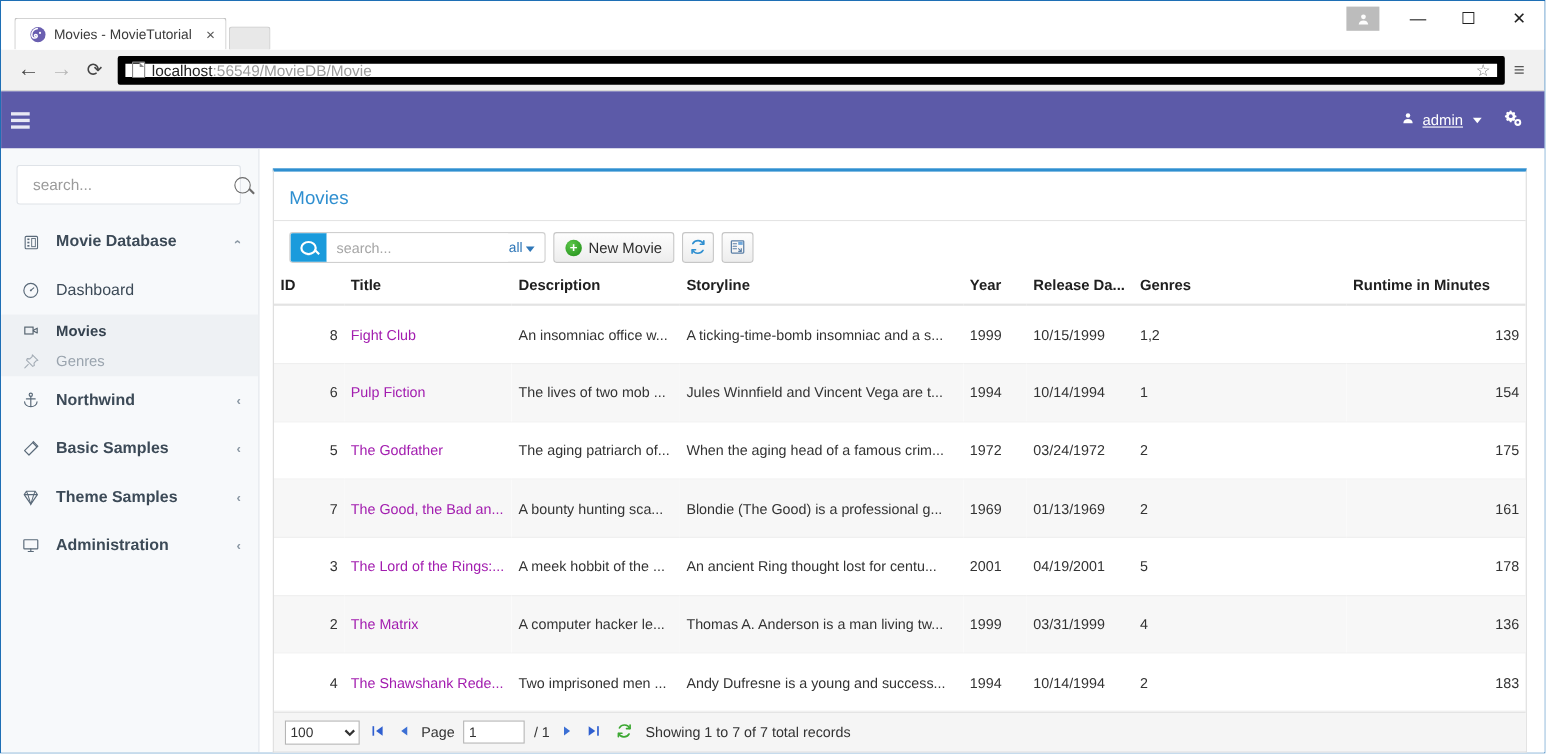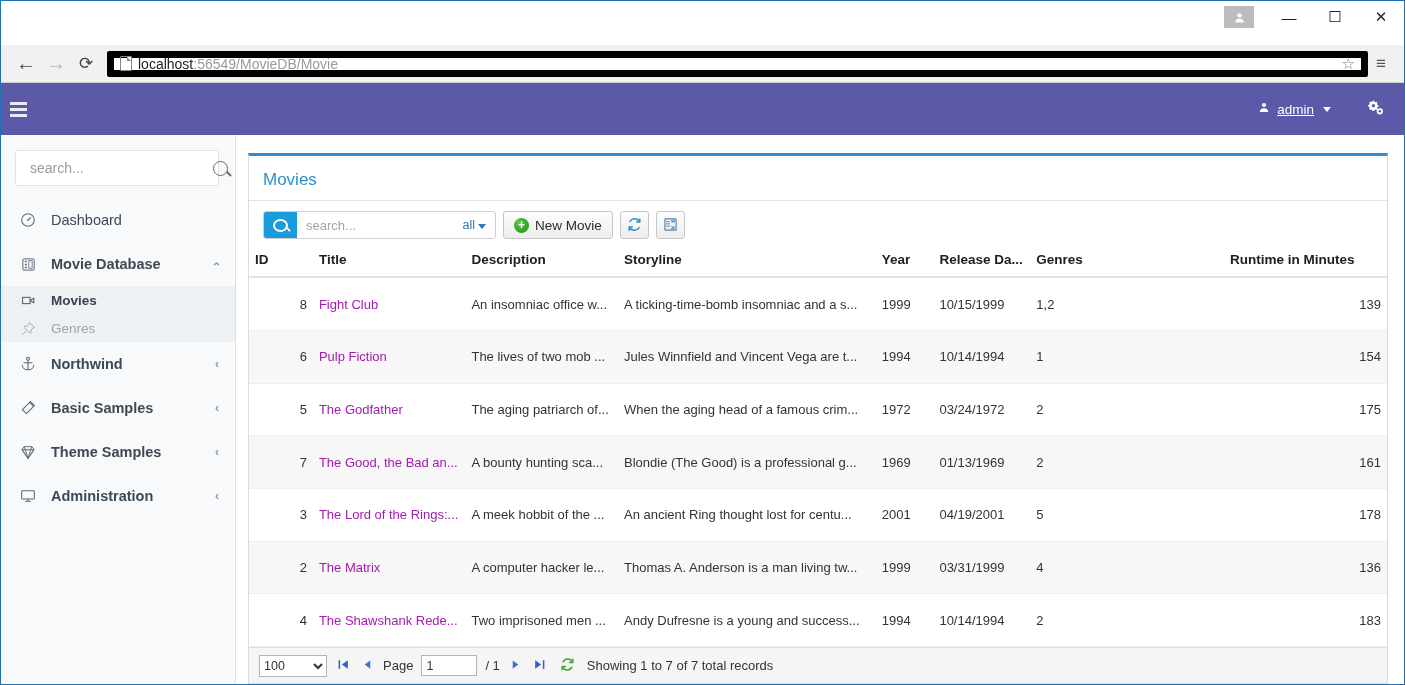--- a/index.html
+++ b/index.html
@@ -102,21 +102,21 @@
     padding-left: 22px; height: 52px;
   }
   .brand-logo { width: 34px; height: 34px; flex: 0 0 34px; }
   .brand-text { font-size: 19px; font-weight: bold; letter-spacing: 0.1px; white-space: nowrap; }
   .hamburger {
     width: 34px; height: 34px; margin-left: 6px;
     display: flex; flex-direction: column; justify-content: center; gap: 3px; align-items: flex-start;
     padding-left: 3px;
   }
   .hamburger span { display: block; width: 17px; height: 3px; background: #e9e9f4; }
-  .header-right { margin-left: auto; display: flex; align-items: center; gap: 36px; padding-right: 20px; text-decoration: underline; }
+  .header-right { margin-left: auto; display: flex; align-items: center; gap: 20px; padding-right: 20px; text-decoration: underline; }
   .user-menu { display: flex; align-items: center; gap: 7px; font-size: 13.5px; }
   .caret-down {
     width: 0; height: 0; border-left: 4px solid transparent; border-right: 4px solid transparent;
     border-top: 5px solid #fff; display: inline-block; margin-left: 2px;
   }
   .gears-icon { font-size: 17px; line-height: 1; }
 
   .body-row { flex: 1; display: flex; min-height: 0; }
 
   
@@ -260,20 +260,34 @@
   .appfooter .right { margin-left: auto; color: #4a5b6b; font-size: 12.5px; }
   .footer-row { display: flex; }
   .footer-spacer { width: 235px; flex: 0 0 235px; background: #f7f9fb; border-right: 1px solid #dde2e8; }
 </style>
 </head>
 <body>
 
 <div class="browser">
 
   <div class="titlebar">
+    <div class="tabstrip">
+      <div class="tab">
+        <span class="tab-favicon">
+          <svg width="15" height="15" viewBox="0 0 24 24" aria-hidden="true">
+            <circle cx="12" cy="12" r="11" fill="#6a5fb0"></circle>
+            <path d="M12 3c-5 0-9 4-9 9 0 3 2 5 4.5 5 2 0 3.5-1.3 3.5-3 0-1.4-1-2.4-2.3-2.4-1 0-1.8.6-1.8 1.5 0 .7.5 1.2 1.1 1.2.4 0 .8-.3.8-.7" fill="none" stroke="#fff" stroke-width="2.1"></path>
+            <circle cx="15" cy="9.5" r="1.6" fill="#fff"></circle>
+          </svg>
+        </span>
+        <span class="tab-title">Movies - MovieTutorial</span>
+        <span class="tab-close">×</span>
+      </div>
+      <div class="tab-new"></div>
+    </div>
     <div class="winbtns">
       <div class="winbtn account">
         <svg width="13" height="13" viewBox="0 0 24 24" aria-hidden="true">
           <circle cx="12" cy="8" r="4" fill="#fdfdfd"></circle>
           <path d="M4 21c0-4.4 3.6-7 8-7s8 2.6 8 7z" fill="#fdfdfd"></path>
         </svg>
       </div>
       <div class="winbtn">—</div>
       <div class="winbtn">☐</div>
       <div class="winbtn">✕</div>
@@ -326,43 +340,43 @@
 
       <div class="sidebar">
         <div class="side-search-wrap">
           <div class="side-search">
             <input type="text" placeholder="search..." style="">
             <span class="mag"></span>
           </div>
         </div>
 
         <ul class="nav">
-          <li class="nav-item">
-            <span class="ico">
-              <svg width="16" height="16" viewBox="0 0 24 24" aria-hidden="true">
-                <circle cx="12" cy="12" r="9.5" fill="none" stroke="#5a6a79" stroke-width="1.6"></circle>
-                <path d="M12 12l4-3.5" stroke="#5a6a79" stroke-width="1.6" fill="none" stroke-linecap="round"></path>
-                <circle cx="12" cy="12" r="1.3" fill="#5a6a79"></circle>
-              </svg>
-            </span>
-            <span>Dashboard</span>
-          </li>
-
           <li class="nav-item bold">
             <span class="ico">
               <svg width="15" height="15" viewBox="0 0 24 24" aria-hidden="true">
                 <rect x="3" y="3" width="18" height="18" rx="1.5" fill="none" stroke="#5a6a79" stroke-width="1.6"></rect>
                 <rect x="6.2" y="6" width="3" height="2.4" fill="#5a6a79"></rect>
                 <rect x="6.2" y="10.8" width="3" height="2.4" fill="#5a6a79"></rect>
                 <rect x="6.2" y="15.6" width="3" height="2.4" fill="#5a6a79"></rect>
                 <rect x="12.5" y="6" width="5.3" height="12" fill="none" stroke="#5a6a79" stroke-width="1.3"></rect>
               </svg>
             </span>
             <span>Movie Database</span>
             <span class="chev chev-down">‹</span>
+          </li>
+
+          <li class="nav-item">
+            <span class="ico">
+              <svg width="16" height="16" viewBox="0 0 24 24" aria-hidden="true">
+                <circle cx="12" cy="12" r="9.5" fill="none" stroke="#5a6a79" stroke-width="1.6"></circle>
+                <path d="M12 12l4-3.5" stroke="#5a6a79" stroke-width="1.6" fill="none" stroke-linecap="round"></path>
+                <circle cx="12" cy="12" r="1.3" fill="#5a6a79"></circle>
+              </svg>
+            </span>
+            <span>Dashboard</span>
           </li>
 
           <li class="submenu">
             <ul class="nav">
               <li class="nav-item">
                 <span class="ico">
                   <svg width="15" height="15" viewBox="0 0 24 24" aria-hidden="true">
                     <rect x="2.5" y="7" width="12" height="10" fill="none" stroke="#55636f" stroke-width="1.7"></rect>
                     <path d="M15 11.5l5.5-3v7l-5.5-3z" fill="none" stroke="#55636f" stroke-width="1.7" stroke-linejoin="round"></path>
                   </svg>

